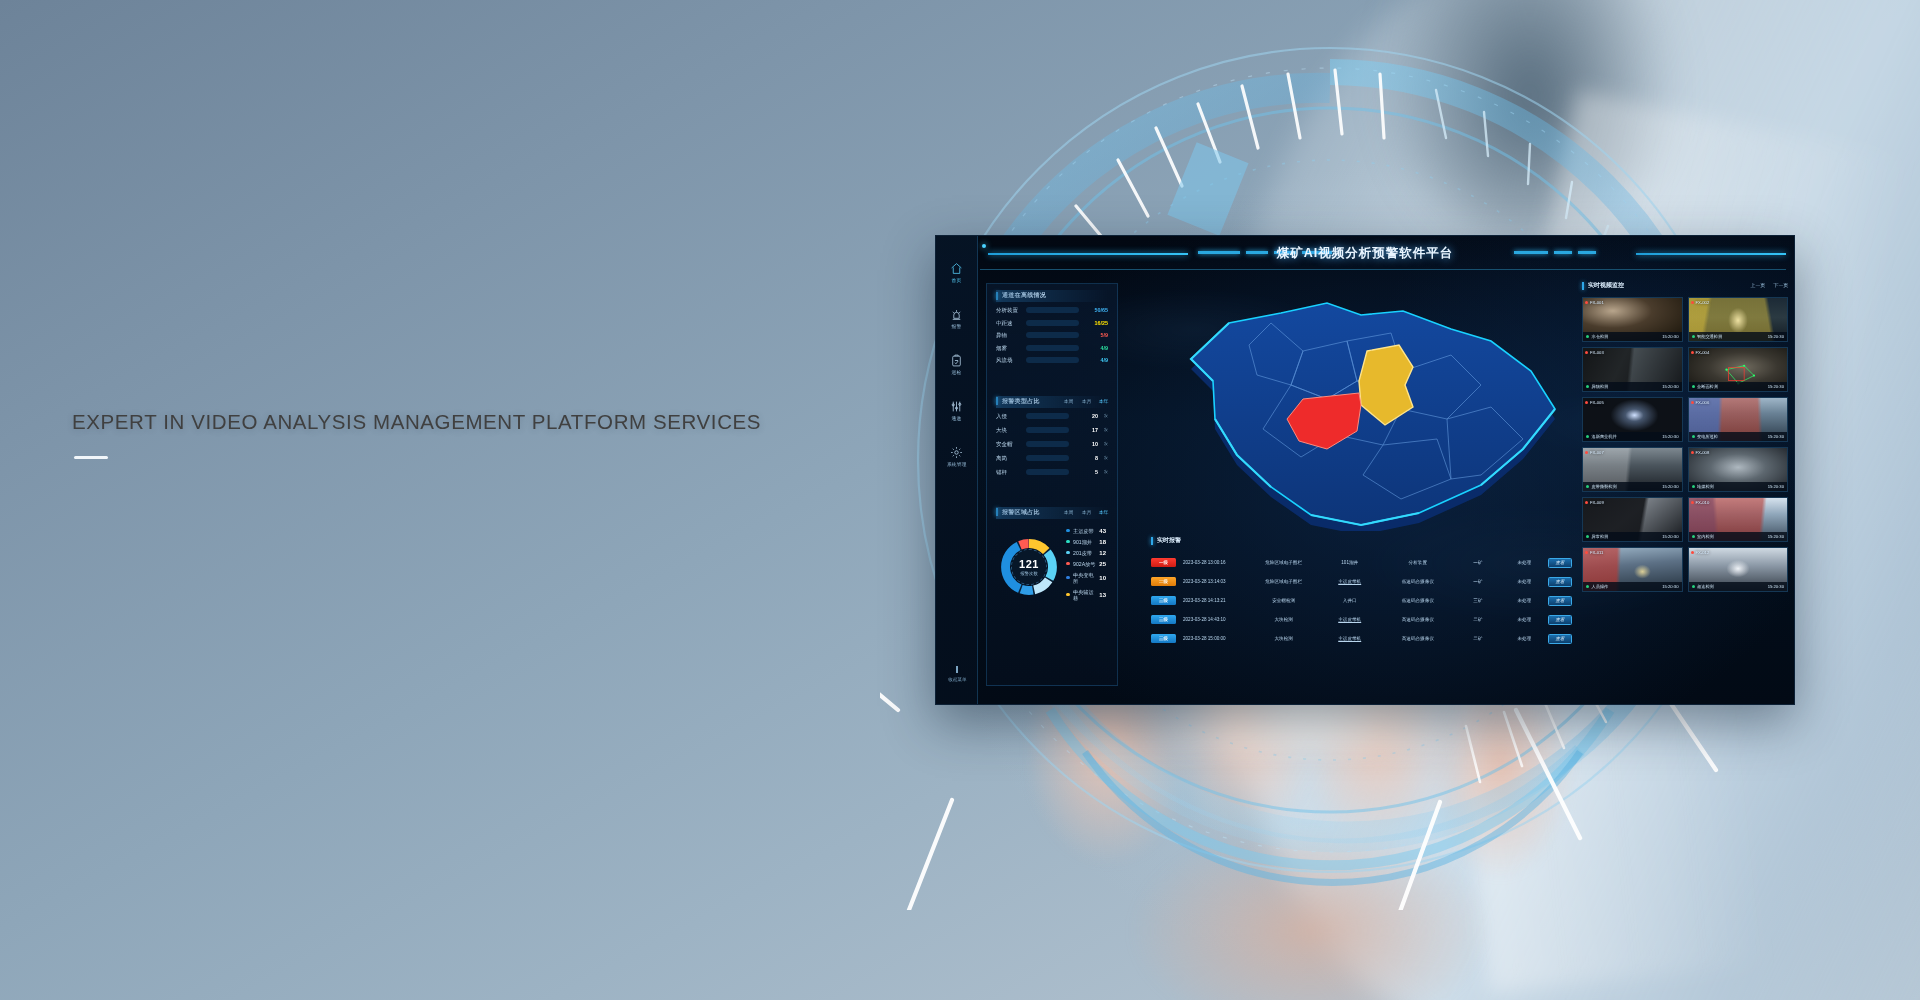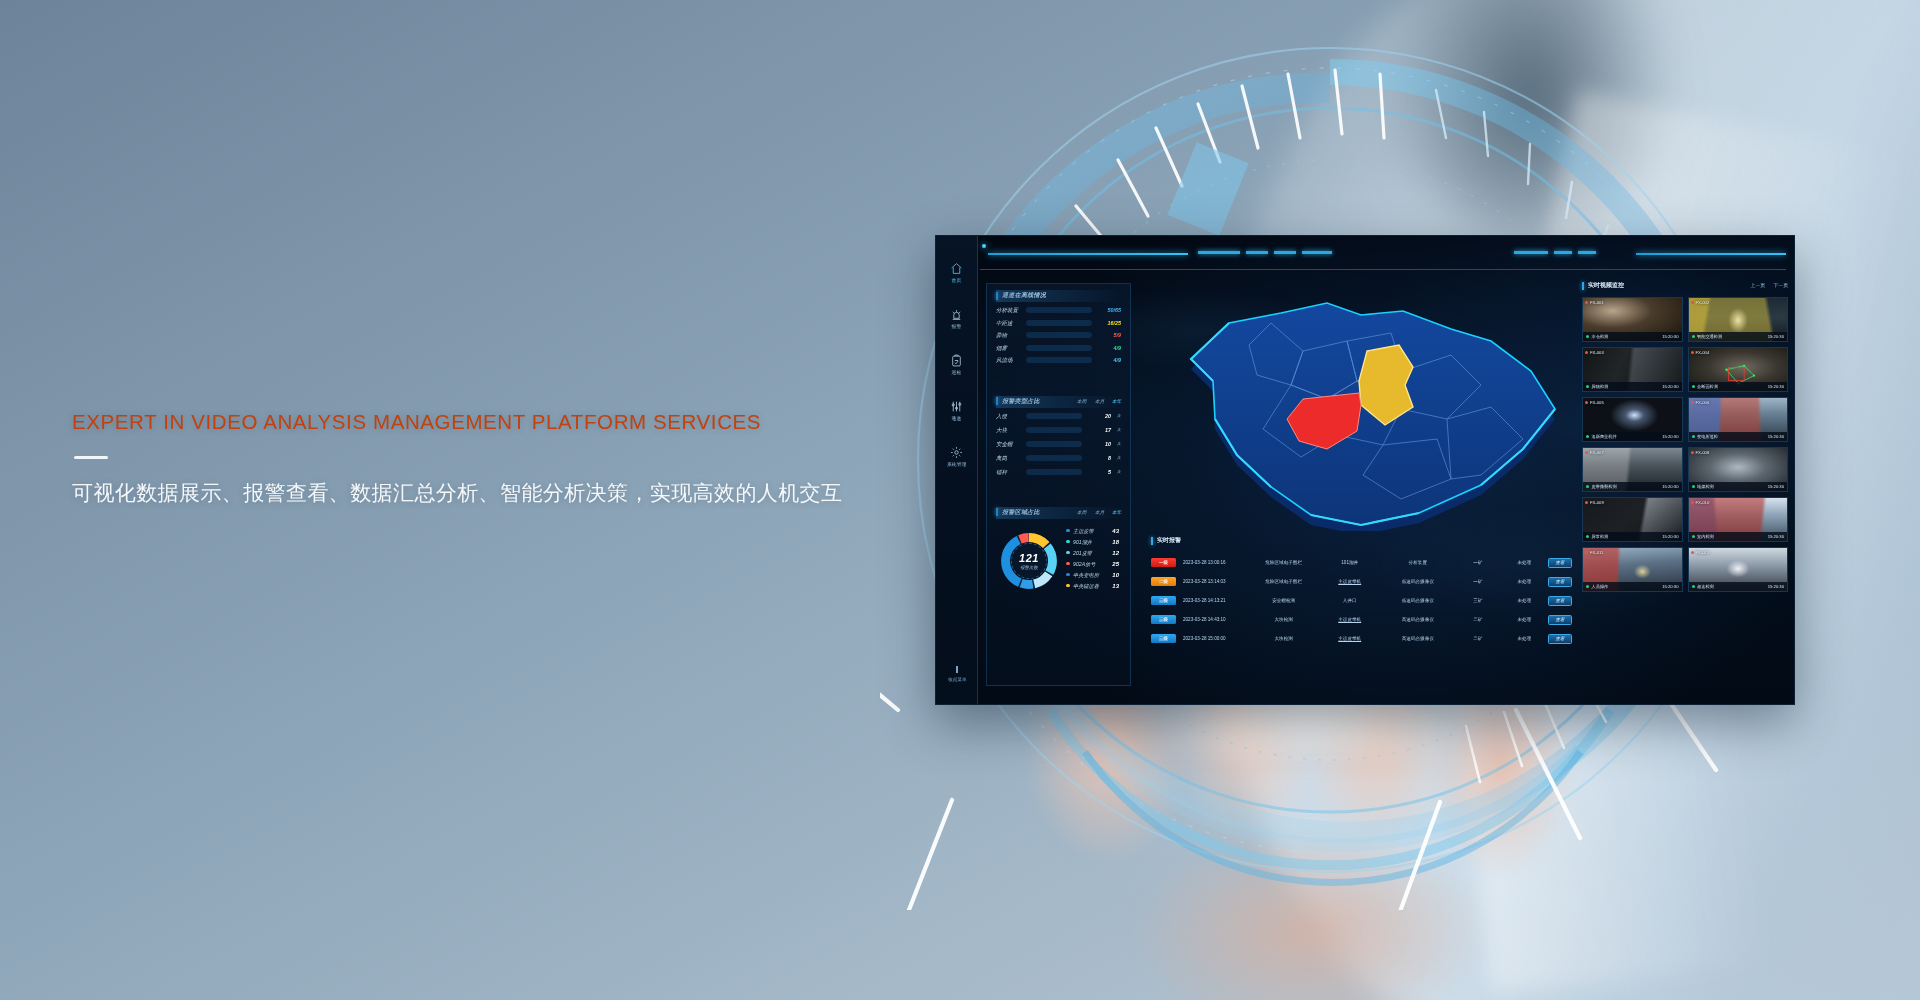--- a/index.html
+++ b/index.html
@@ -49,21 +49,21 @@
   .rings{ position:absolute; left:880px; top:10px; width:900px; height:900px; pointer-events:none; }
   .rings svg{ width:100%; height:100%; display:block; }
 
   
   .hero{ position:absolute; left:72px; top:390px; width:860px; }
   .hero-title{
     font-size:61px; font-weight:bold; color:#ffffff; letter-spacing:2px; line-height:1.12;
     text-shadow:0 2px 14px rgba(40,60,80,0.30);
   }
   .hero-sub{
-    margin-top:20px; font-size:20.5px; color:#c2410c; letter-spacing:0.6px;
+    margin-top:20px; font-size:20.5px; color:#404040; letter-spacing:0.6px;
     text-shadow:0 1px 6px rgba(40,60,80,0.25);
   }
   .hero-rule{ width:34px; height:3px; background:#f1f6fa; margin:22px 0 20px 2px; border-radius:2px; }
   .hero-desc{ font-size:21px; color:#f4f8fb; letter-spacing:0.4px; text-shadow:0 1px 6px rgba(40,60,80,0.25); }
 
   
   .monitor{
     position:absolute; left:935px; top:235px; width:860px; height:470px;
     background:#030a16; border:1px solid #0d2136;
     box-shadow:0 18px 48px rgba(16,34,52,0.45);
@@ -108,23 +108,23 @@
   .nav-item{ width:38px; display:flex; flex-direction:column; align-items:center; gap:2px; cursor:pointer; }
   .nav-item svg{ width:13px; height:13px; stroke:#bcd9f0; fill:none; stroke-width:1.4; }
   .nav-label{ font-size:4.2px; color:#9ec4e0; letter-spacing:0.2px; transform:scale(1.12); }
   .nav-item.active svg{ stroke:#58d4ff; }
   .nav-item.active .nav-label{ color:#58d4ff; }
   .nav-collapse{ position:absolute; bottom:22px; left:0; width:42px; text-align:center; color:#7ba4c2; }
   .nav-collapse .cbar{ display:block; width:2px; height:7px; background:#7ba4c2; margin:0 auto 3px; }
   .nav-collapse span{ font-size:4.2px; transform:scale(1.1); display:inline-block; }
 
   
-  .left-col{ position:absolute; left:50px; top:47px; width:145px; bottom:18px;
+  .left-col{ position:absolute; left:50px; top:47px; width:132px; bottom:18px;
     background:linear-gradient(180deg, rgba(8,24,46,0.72), rgba(5,16,32,0.55));
-    border:1px solid rgba(26,76,118,0.55);font-style:italic; }
+    border:1px solid rgba(26,76,118,0.55); }
   .panel{ position:relative; padding:7px 9px 4px; }
   .panel-head{ display:flex; align-items:center; justify-content:space-between; margin-bottom:7px; }
   .panel-title{ display:flex; align-items:center; gap:4px; font-size:6px; color:#dff0ff; font-weight:bold; letter-spacing:0.3px; }
   .panel-title .tick{ width:2px; height:8px; background:#2ea7e8; box-shadow:0 0 4px #2ea7e8; display:inline-block; }
   .panel-bg{ position:absolute; left:9px; right:9px; top:6px; height:12px;
     background:linear-gradient(90deg, rgba(30,90,140,0.5), rgba(30,90,140,0)); }
   .tabs{ display:flex; gap:8px; }
   .tab{ font-size:4.6px; color:#7fa8c6; cursor:pointer; transform:scale(1.08); }
   .tab.active{ color:#54c9ff; }
 
@@ -265,38 +265,38 @@
       <rect x="676" y="300" width="58" height="62" transform="rotate(-18 705 331)"></rect>
       <rect x="560" y="592" width="72" height="48" transform="rotate(-12 596 616)"></rect>
       <rect x="300" y="140" width="56" height="78" transform="rotate(22 328 179)"></rect>
     </g>
   </svg>
 </div>
 
 <div class="hero">
   <div class="hero-sub">EXPERT IN VIDEO ANALYSIS MANAGEMENT PLATFORM SERVICES</div>
   <div class="hero-rule"></div>
-  <div class="hero-desc">可视化数据展示、报警查看、数据汇总分析、智能分析决策，实现高效的人机交互</div>
 </div>
 
 <div class="monitor">
   <div class="dash">
     <div class="dash-texture"></div>
 
     <div class="dash-header">
       <div class="hdr-dot" style="left:46px;top:8px;"></div>
       <div class="hdr-line" style="left:52px;top:17px;width:200px;"></div>
       <div class="hdr-dash" style="left:262px;top:15px;width:42px;"></div>
       <div class="hdr-dash" style="left:310px;top:15px;width:22px;"></div>
       <div class="hdr-dash" style="left:338px;top:15px;width:22px;"></div>
       <div class="hdr-dash" style="left:366px;top:15px;width:30px;"></div>
       <div class="hdr-dash" style="left:578px;top:15px;width:34px;"></div>
       <div class="hdr-dash" style="left:618px;top:15px;width:18px;"></div>
       <div class="hdr-dash" style="left:642px;top:15px;width:18px;"></div>
       <div class="hdr-line" style="left:700px;top:17px;width:150px;"></div>
+      <div class="dash-title">煤矿AI视频分析预警软件平台</div>
       <div class="hdr-frame"></div>
     </div>
 
     <div class="sidebar">
       <div class="nav-item active">
         <span>
           <svg viewBox="0 0 24 24">
               <path d="M3 11 L12 3 L21 11"></path>
               <path d="M6 10 V21 H18 V10"></path>
             </svg>

